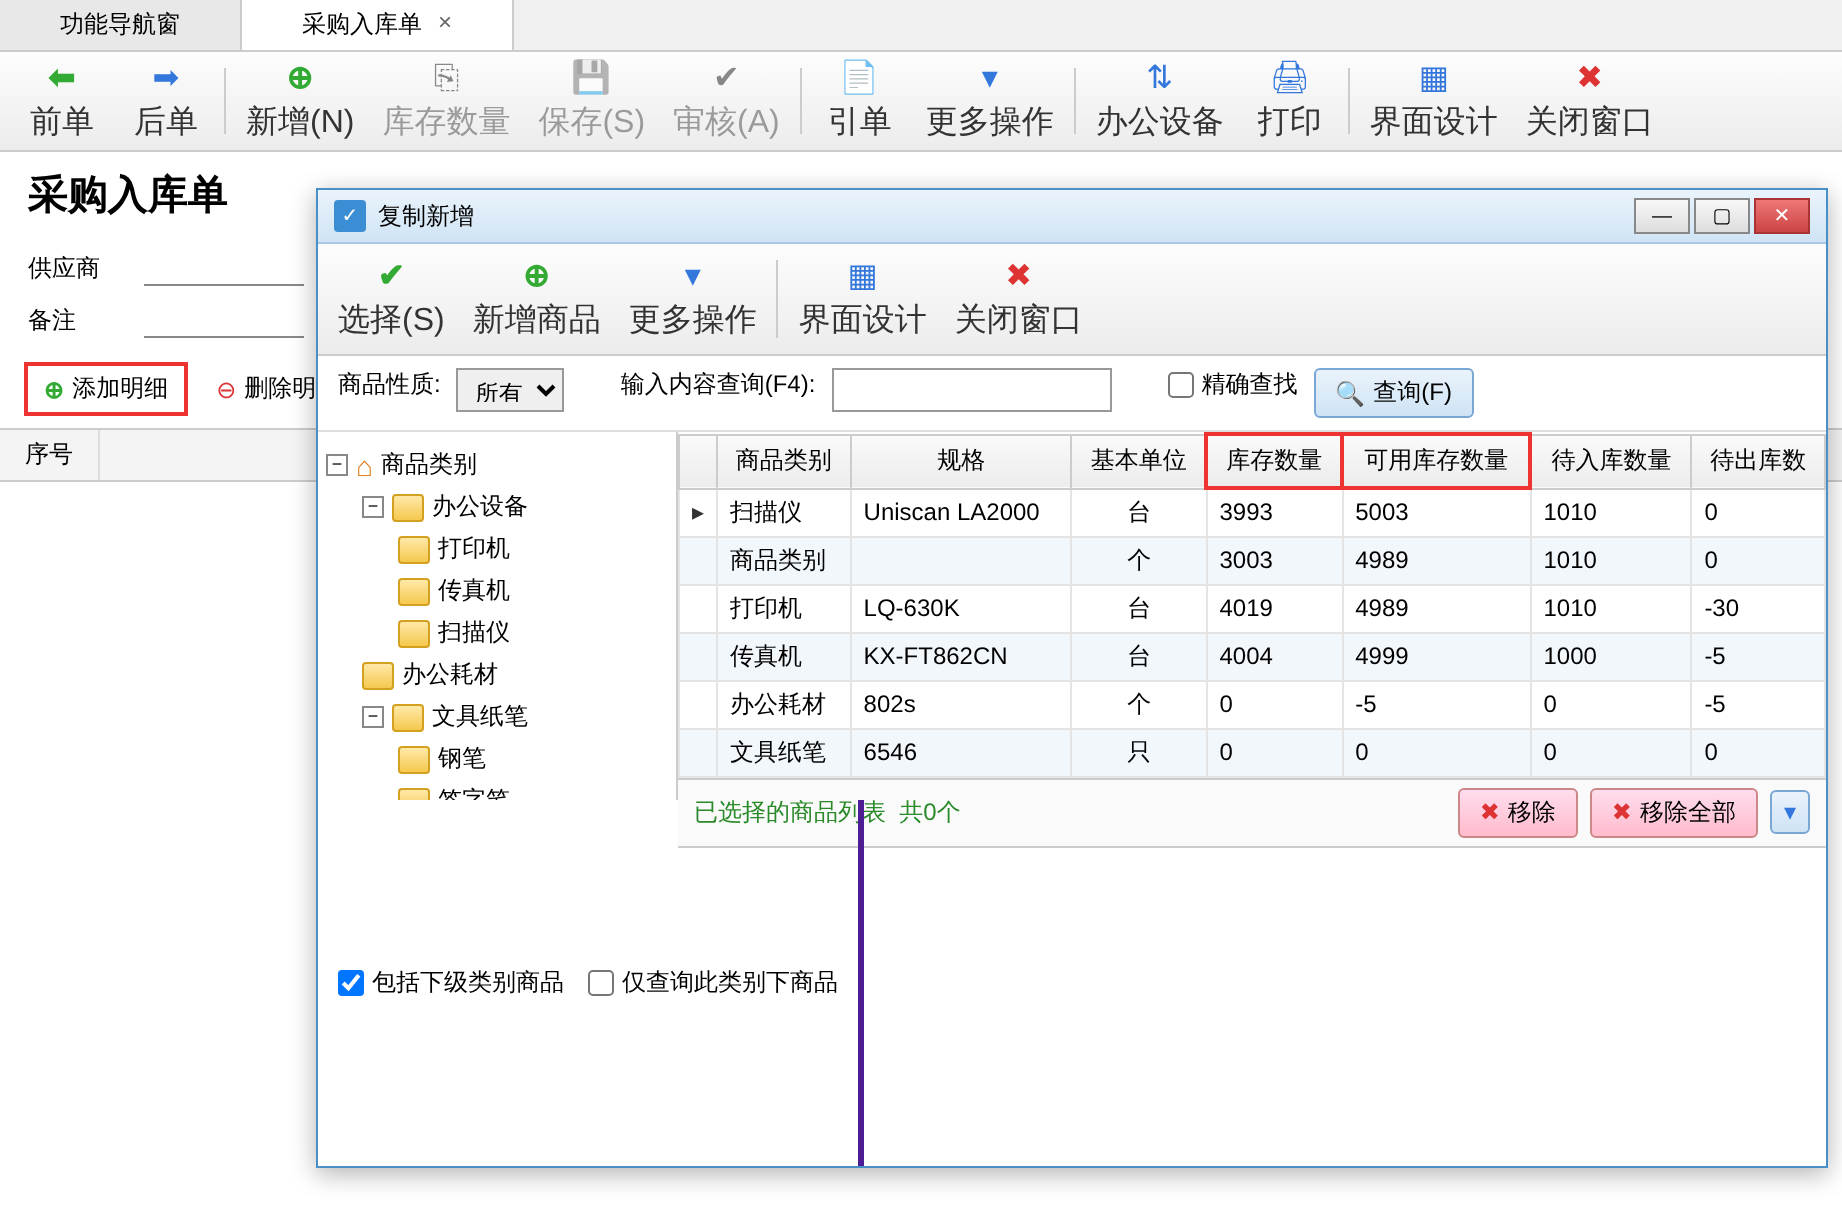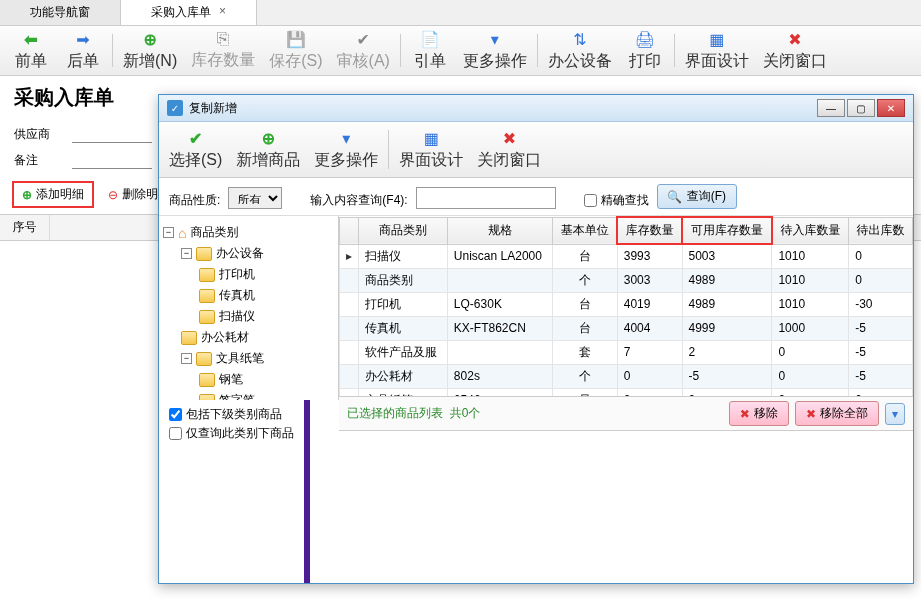--- a/index.html
+++ b/index.html
@@ -26,21 +26,21 @@
 .gh-cell{padding:4px 8px;border-right:1px solid #ddd;text-align:center}
 
 .dialog{position:absolute;left:158px;top:94px;width:756px;height:490px;background:#fff;border:1px solid #4a90c8;box-shadow:0 3px 12px rgba(0,0,0,.3);display:flex;flex-direction:column}
 .dlg-title{background:linear-gradient(#eaf3fb,#d0e4f5);padding:4px 8px;display:flex;align-items:center;justify-content:space-between;border-bottom:1px solid #a8c8e4}
 .dlg-title-left{display:flex;align-items:center;gap:6px}
 .dlg-ico{width:16px;height:16px;background:#3b8dd4;border-radius:2px;display:flex;align-items:center;justify-content:center;color:#fff;font-size:10px}
 .dlg-winbtns{display:flex;gap:2px}
 .winbtn{width:28px;height:18px;border:1px solid #888;background:linear-gradient(#f8f8f8,#ddd);display:flex;align-items:center;justify-content:center;font-size:10px;cursor:pointer}
 .winbtn.close{background:linear-gradient(#e77,#c44);color:#fff;border-color:#a33}
 .dlg-toolbar{display:flex;gap:2px;padding:4px;background:linear-gradient(#fdfdfd,#ececec);border-bottom:1px solid #ccc}
-.dlg-filter{display:flex;align-items:flex-end;gap:8px;padding:6px 10px;border-bottom:1px solid #ddd}
+.dlg-filter{display:flex;align-items:flex-start;gap:8px;padding:6px 10px;border-bottom:1px solid #ddd}
 .sel{border:1px solid #999;height:22px;padding:4px 4px}
 .txtin{border:1px solid #999;height:22px;padding:0 4px;width:140px}
 .qbtn{border:1px solid #7aa8d4;background:linear-gradient(#eaf3fb,#cfe3f5);padding:3px 10px;border-radius:3px;cursor:pointer;display:flex;align-items:center;gap:4px}
 .dlg-body{display:flex;flex:1;min-height:0}
 .tree-pane{width:180px;border-right:1px solid #ccc;padding:6px 4px;overflow:auto}
 .tree-node{display:flex;align-items:center;gap:4px;padding:2px 0;cursor:pointer}
 .tree-children{padding-left:18px}
 .tree-tog{width:11px;height:11px;border:1px solid #888;display:flex;align-items:center;justify-content:center;font-size:9px;line-height:1}
 .tree-ico{width:16px;height:14px;background:linear-gradient(#ffe9a8,#f5c94e);border:1px solid #d4a020;border-radius:2px}
 .tree-home{color:#e67e22;font-size:14px}
@@ -49,21 +49,21 @@
 .tbl th{background:linear-gradient(#fafafa,#ececec);border:1px solid #ccc;padding:4px 6px;font-weight:normal;white-space:nowrap}
 .tbl td{border:1px solid #e4e4e4;padding:3px 6px;white-space:nowrap}
 .tbl tr:nth-child(even) td{background:#f2f7fc}
 .hl-red{border:2px solid #e33 !important}
 .grid-wrap{overflow:auto;flex:0 0 auto;max-height:180px}
 .sel-bar{display:flex;align-items:center;justify-content:space-between;padding:4px 8px;border-top:1px solid #ccc;border-bottom:1px solid #ccc;background:#fafafa}
 .sel-left{color:#2a8a2a}
 .rbtn{border:1px solid #c88;background:linear-gradient(#fde,#fbc);padding:3px 10px;border-radius:3px;cursor:pointer;display:flex;align-items:center;gap:4px}
 .grid-wrap2{flex:1;overflow:auto}
 .dlg-foot{display:flex;align-items:center;justify-content:space-between;padding:4px 10px;border-top:1px solid #ccc;background:#fafafa}
-.chkrow{display:flex;flex-direction:column;gap:2px;padding:6px 10px;border-right:6px solid #4c1d95}
+.chkrow{display:flex;gap:12px;padding:6px 10px;border-right:3px solid #4c1d95}
 .chk{display:flex;align-items:center;gap:4px}
 input[type=checkbox]{width:13px;height:13px}
 .ico-green{color:#3a3;font-weight:bold}
 .ico-blue{color:#37d}
 .ico-red{color:#d33}
 .row-ptr{color:#333;padding-right:2px}
 .bot-split{display:flex;flex:1;min-height:0}
 </style>
 </head>
 <body>
@@ -315,30 +315,20 @@
                 <td>传真机</td>
                 <td>KX-FT862CN</td>
                 <td style="text-align:center">台</td>
                 <td>4004</td>
                 <td>4999</td>
                 <td>1000</td>
                 <td>-5</td>
               </tr>
               <tr>
                 <td class="row-ptr"></td>
-                <td>软件产品及服</td>
-                <td></td>
-                <td style="text-align:center">套</td>
-                <td>7</td>
-                <td>2</td>
-                <td>0</td>
-                <td>-5</td>
-              </tr>
-              <tr>
-                <td class="row-ptr"></td>
                 <td>办公耗材</td>
                 <td>802s</td>
                 <td style="text-align:center">个</td>
                 <td>0</td>
                 <td>-5</td>
                 <td>0</td>
                 <td>-5</td>
               </tr>
               <tr>
                 <td class="row-ptr"></td>

